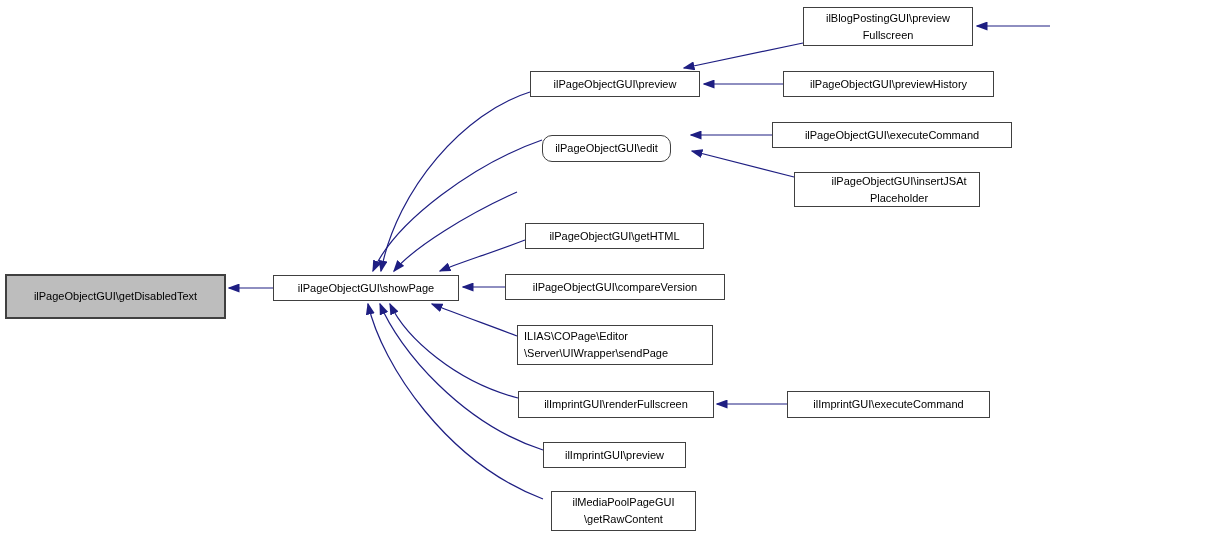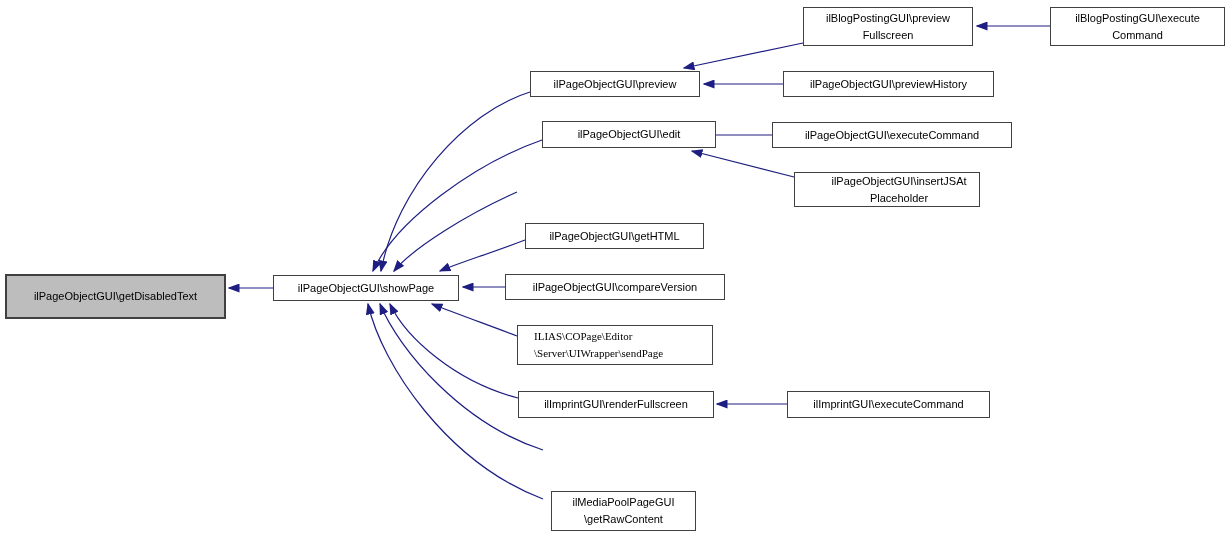--- a/index.html
+++ b/index.html
@@ -24,21 +24,21 @@
   .node{
     position:absolute;box-sizing:border-box;
     background:var(--node-fill);
     border:1px solid var(--node-border);
     color:var(--text-color);
     display:flex;flex-direction:column;align-items:center;justify-content:center;
     font-size:11px;line-height:17px;
     text-align:center;white-space:nowrap;
   }
   .node.highlight{background:var(--highlight-fill);border-width:2px;}
-  .node.left-align{align-items:flex-start;text-align:left;padding-left:16px;font-family:Liberation Serif, serif;}
+  .node.left-align{align-items:flex-start;text-align:left;padding-left:6px;}
 </style>
 </head>
 <body>
 
 <div id="canvas">
 
   <svg id="edges" width="1228" height="540" viewBox="0 0 1228 540">
     <defs>
       <marker id="arrow" viewBox="0 0 12 9" refX="10.5" refY="4.5" markerWidth="12" markerHeight="9" orient="auto" markerUnits="userSpaceOnUse">
         <path class="arrowhead" d="M0,0 L12,4.5 L0,9 Z"></path>
@@ -68,34 +68,30 @@
 
   <div class="node" style="left:273px;top:275px;width:186px;height:26px;">
     <span>ilPageObjectGUI\showPage</span>
   </div>
 
   <div class="node" style="left:803px;top:7px;width:170px;height:39px;">
     <span>ilBlogPostingGUI\preview</span>
     <span>Fullscreen</span>
   </div>
 
-  <div class="node" style="left:1050px;top:7px;width:175px;height:39px;">
-    <span>ilBlogPostingGUI\execute</span>
-    <span>Command</span>
-  </div>
 
   <div class="node" style="left:530px;top:71px;width:170px;height:26px;align-items:center;">
     <span>ilPageObjectGUI\preview</span>
   </div>
 
   <div class="node" style="left:783px;top:71px;width:211px;height:26px;">
     <span>ilPageObjectGUI\previewHistory</span>
   </div>
 
-  <div class="node" style="left:542px;top:121px;width:174px;height:27px;">
+  <div class="node" style="left:542px;top:135px;width:129px;height:27px;border-radius:10px;">
     <span>ilPageObjectGUI\edit</span>
   </div>
 
   <div class="node" style="left:772px;top:122px;width:240px;height:26px;align-items:center;">
     <span>ilPageObjectGUI\executeCommand</span>
   </div>
 
   <div class="node" style="left:794px;top:172px;width:186px;height:35px;padding-left:24px;">
     <span>ilPageObjectGUI\insertJSAt</span>
     <span>Placeholder</span>
@@ -116,19 +112,22 @@
   </div>
 
   <div class="node" style="left:518px;top:391px;width:196px;height:27px;">
     <span>ilImprintGUI\renderFullscreen</span>
   </div>
 
   <div class="node" style="left:787px;top:391px;width:203px;height:27px;">
     <span>ilImprintGUI\executeCommand</span>
   </div>
 
+  <div class="node" style="left:543px;top:442px;width:143px;height:26px;">
+    <span>ilImprintGUI\preview</span>
+  </div>
 
   <div class="node" style="left:543px;top:491px;width:145px;height:40px;margin-left:8px;">
     <span>ilMediaPoolPageGUI</span>
     <span>\getRawContent</span>
   </div>
 
 </div>
 
 </body></html>

